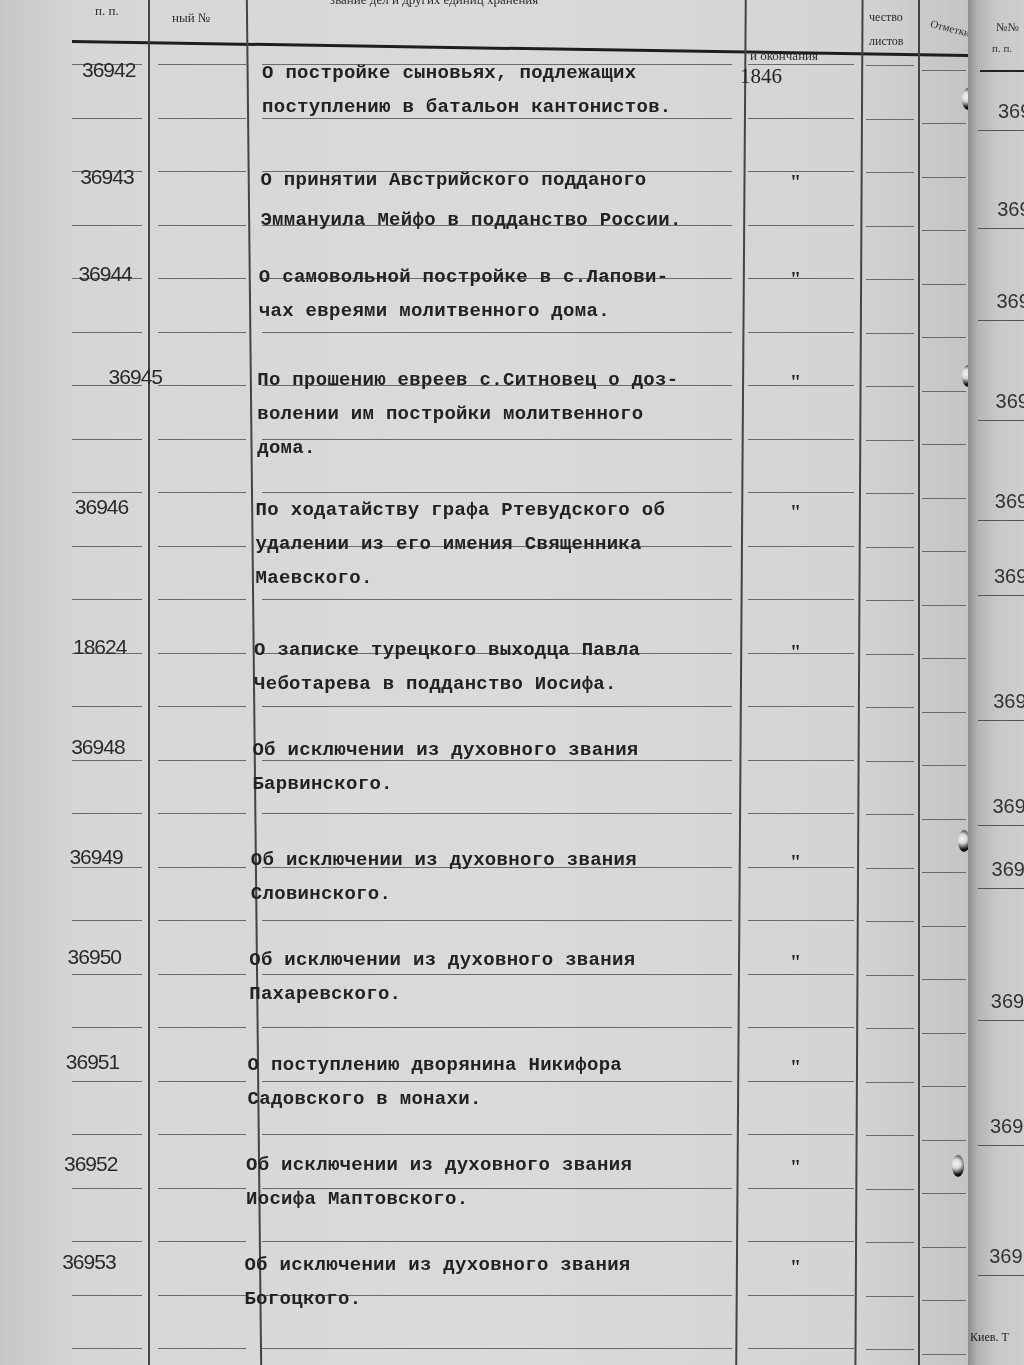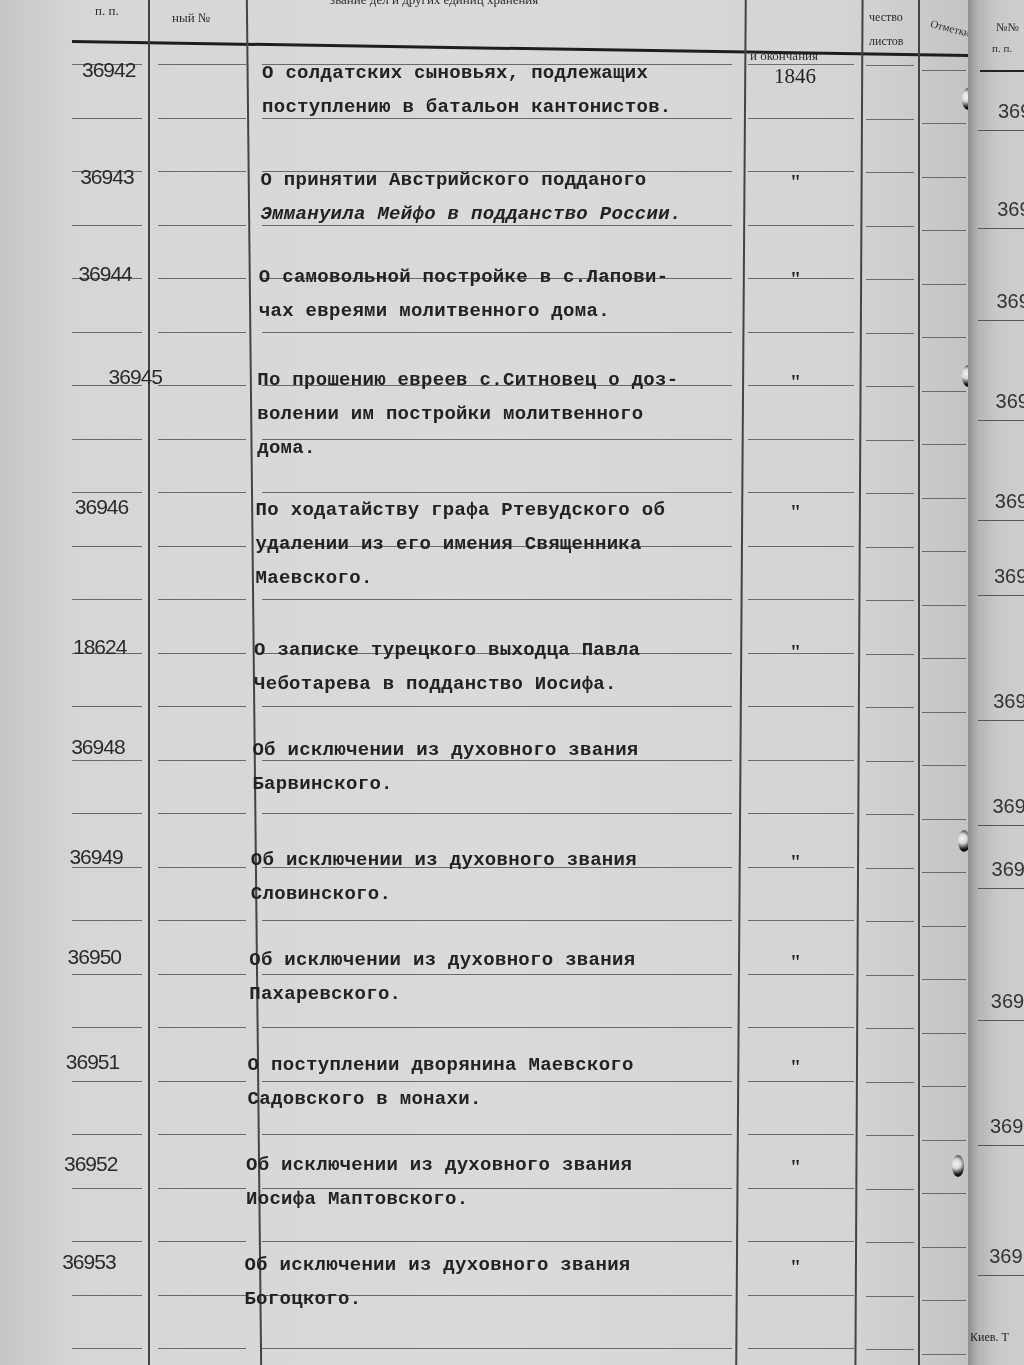--- a/index.html
+++ b/index.html
@@ -219,26 +219,26 @@
       <div class="rule" style="left: 72px; top: 1348px; width: 70px;"></div>
       <div class="rule" style="left: 158px; top: 1348px; width: 88px;"></div>
       <div class="rule" style="left: 262px; top: 1348px; width: 470px;"></div>
       <div class="rule" style="left: 748px; top: 1348px; width: 106px;"></div>
       <div class="rule" style="left: 866px; top: 1349.28px; width: 48px;"></div>
       <div class="rule" style="left: 922px; top: 1353.76px; width: 44px;"></div>
     </div>
 
   <div id="records">
       <div class="rownum" style="left: 82px; top: 58px;">36942</div>
-      <div class="title-line" style="left: 262px; top: 62px;">О солдатских сыновьях, подлежащих</div>
+      <div class="title-line" style="left: 262px; top: 62px;">О постройке сыновьях, подлежащих</div>
       <div class="title-line" style="left: 262px; top: 96px;">поступлению в батальон кантонистов.</div>
-      <div class="date-val" style="left: 774px; top: 64px;">1846</div>
+      <div class="date-val" style="left: 740px; top: 64px;">1846</div>
       <div class="rownum" style="left: 80.2px; top: 165px;">36943</div>
       <div class="title-line" style="left: 260.4px; top: 169px;">О принятии Австрийского подданого</div>
-      <div class="title-line" style="left: 260.4px; top: 203px; font-style: italic;">Эммануила Мейфо в подданство России.</div>
+      <div class="title-line" style="left: 260.4px; top: 209px;">Эммануила Мейфо в подданство России.</div>
       <div class="ditto" style="left: 790px; top: 171px;">"</div>
       <div class="rownum" style="left: 78.4px; top: 262px;">36944</div>
       <div class="title-line" style="left: 258.8px; top: 266px;">О самовольной постройке в с.Лапови-</div>
       <div class="title-line" style="left: 258.8px; top: 300px;">чах евреями молитвенного дома.</div>
       <div class="ditto" style="left: 790px; top: 268px;">"</div>
       <div class="rownum" style="left: 76.6px; top: 365px; margin-left: 32px;">36945</div>
       <div class="title-line" style="left: 257.2px; top: 369px;">По прошению евреев с.Ситновец о доз-</div>
       <div class="title-line" style="left: 257.2px; top: 403px;">волении им постройки молитвенного</div>
       <div class="title-line" style="left: 257.2px; top: 437px;">дома.</div>
       <div class="ditto" style="left: 790px; top: 371px;">"</div>
@@ -256,21 +256,21 @@
       <div class="title-line" style="left: 252.4px; top: 773px;">Барвинского.</div>
       <div class="rownum" style="left: 69.4px; top: 845px;">36949</div>
       <div class="title-line" style="left: 250.8px; top: 849px;">Об исключении из духовного звания</div>
       <div class="title-line" style="left: 250.8px; top: 883px;">Словинского.</div>
       <div class="ditto" style="left: 790px; top: 851px;">"</div>
       <div class="rownum" style="left: 67.6px; top: 945px;">36950</div>
       <div class="title-line" style="left: 249.2px; top: 949px;">Об исключении из духовного звания</div>
       <div class="title-line" style="left: 249.2px; top: 983px;">Пахаревского.</div>
       <div class="ditto" style="left: 790px; top: 951px;">"</div>
       <div class="rownum" style="left: 65.8px; top: 1050px;">36951</div>
-      <div class="title-line" style="left: 247.6px; top: 1054px;">О поступлении дворянина Маевского</div>
+      <div class="title-line" style="left: 247.6px; top: 1054px;">О поступлению дворянина Никифора</div>
       <div class="title-line" style="left: 247.6px; top: 1088px;">Садовского в монахи.</div>
       <div class="ditto" style="left: 790px; top: 1056px;">"</div>
       <div class="rownum" style="left: 64px; top: 1152px; text-align: center;">36952</div>
       <div class="title-line" style="left: 246px; top: 1154px;">Об исключении из духовного звания</div>
       <div class="title-line" style="left: 246px; top: 1188px;">Иосифа Маптовского.</div>
       <div class="ditto" style="left: 790px; top: 1156px;">"</div>
       <div class="rownum" style="left: 62.2px; top: 1250px;">36953</div>
       <div class="title-line" style="left: 244.4px; top: 1254px;">Об исключении из духовного звания</div>
       <div class="title-line" style="left: 244.4px; top: 1288px;">Богоцкого.</div>
       <div class="ditto" style="left: 790px; top: 1256px;">"</div>

